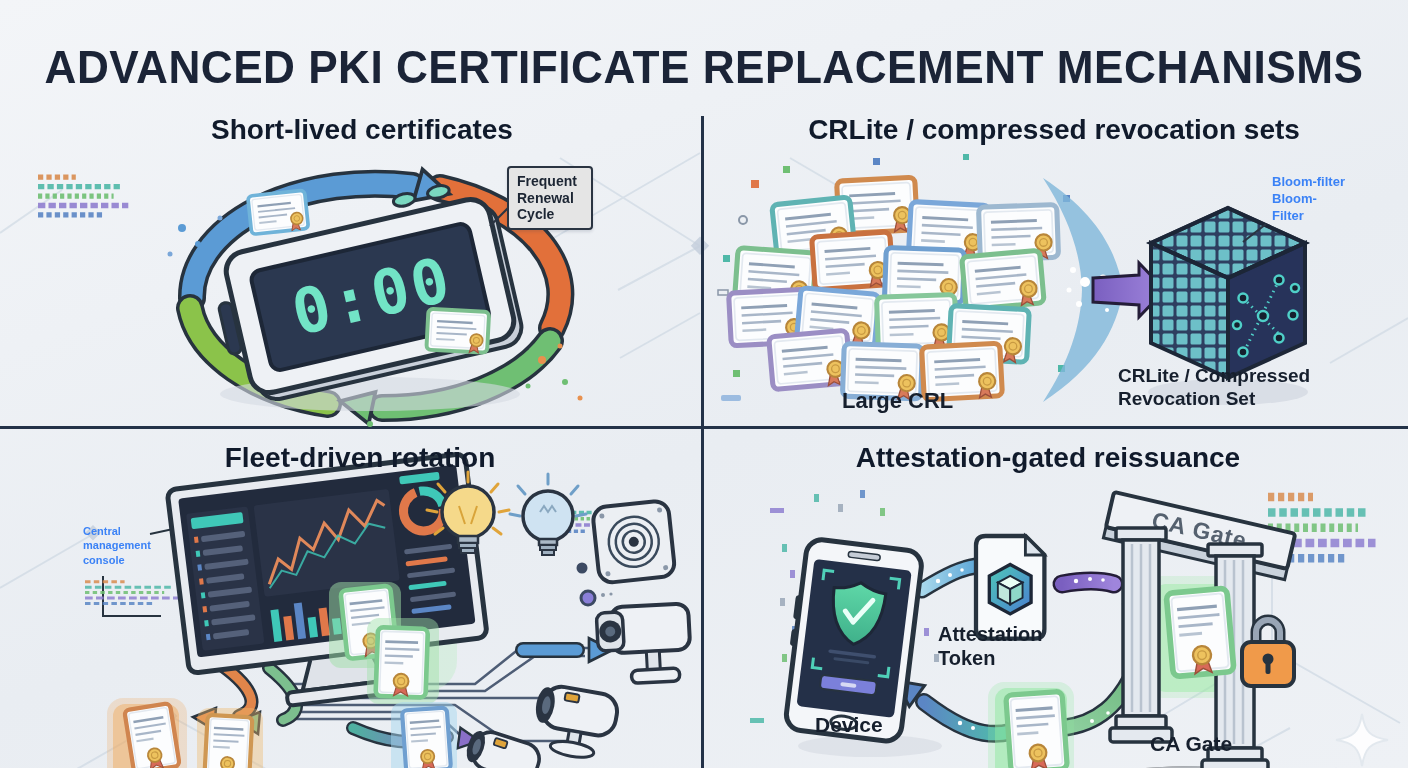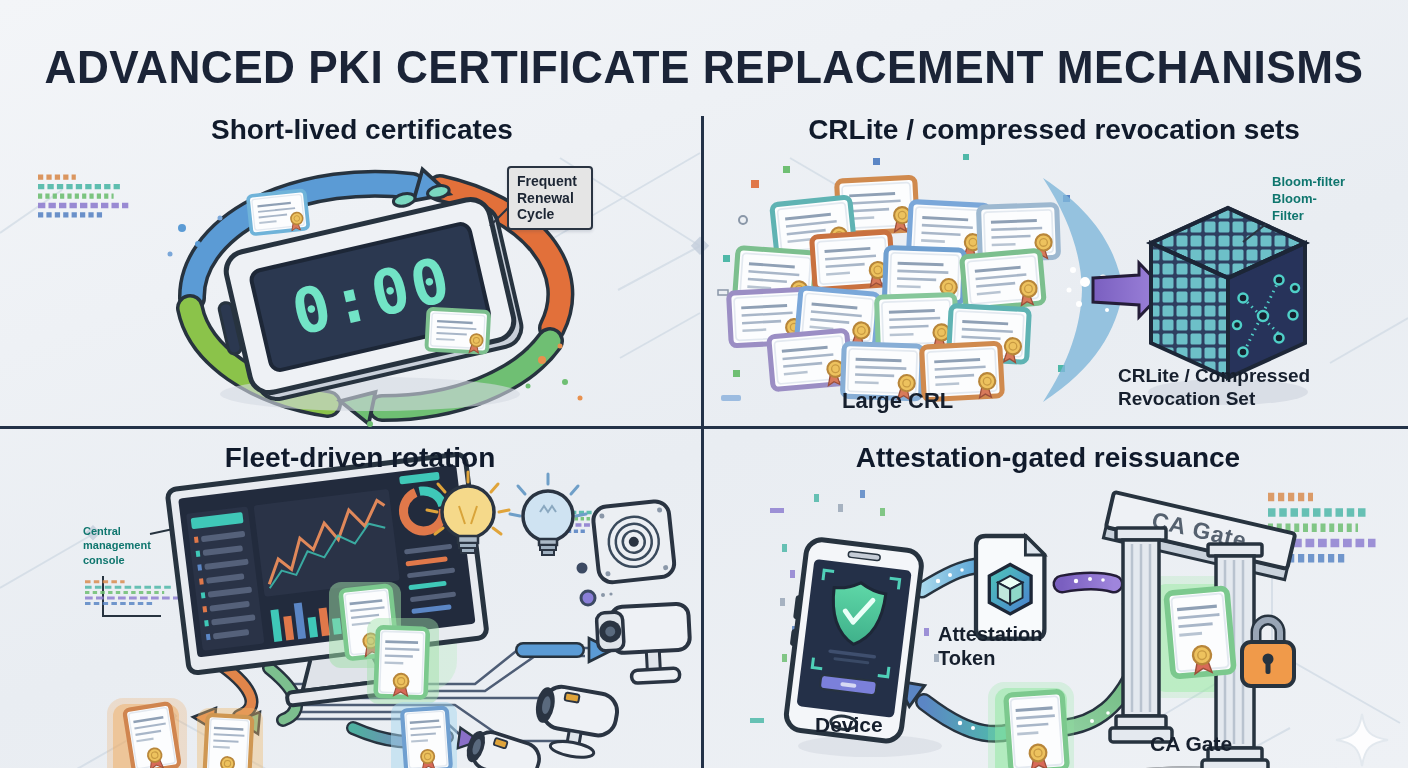--- a/index.html
+++ b/index.html
@@ -12,21 +12,21 @@
   .lbl{position:absolute;z-index:4;color:#16202f;font-family:"Liberation Sans",sans-serif;}
   .main-title{left:0;top:12px;width:1408px;text-align:center;font-size:46px;font-weight:800;
               letter-spacing:.5px;color:#1b2437;transform:scaleX(.96);white-space:nowrap;}
   .q-title{font-size:28px;font-weight:700;text-align:center;color:#101a2b;}
   .divider{position:absolute;background:#233248;z-index:1;}
   .v-div{left:701px;top:88px;width:3px;height:680px;}
   .h-div{left:0;top:398px;width:1408px;height:3px;}
   .callout{border:2.5px solid #2a3442;border-radius:4px;background:#e5e5e5;
            padding:5px 8px;font-size:14px;font-weight:700;line-height:1.18;color:#1c2533;
            box-shadow:0 2px 3px rgba(40,55,80,.15);}
-  .small-lbl{font-size:13px;font-weight:700;line-height:1.3;color:#0f766e;}
+  .small-lbl{font-size:13px;font-weight:700;line-height:1.3;color:#3b82f6;}
   .mid-lbl{font-size:20px;font-weight:700;line-height:1.2;color:#161f2d;}
 </style>
 </head>
 <body>
 
 <div class="stage">
 
   <svg id="bg" width="1408" height="768">
     <defs>
       <g id="cert">

